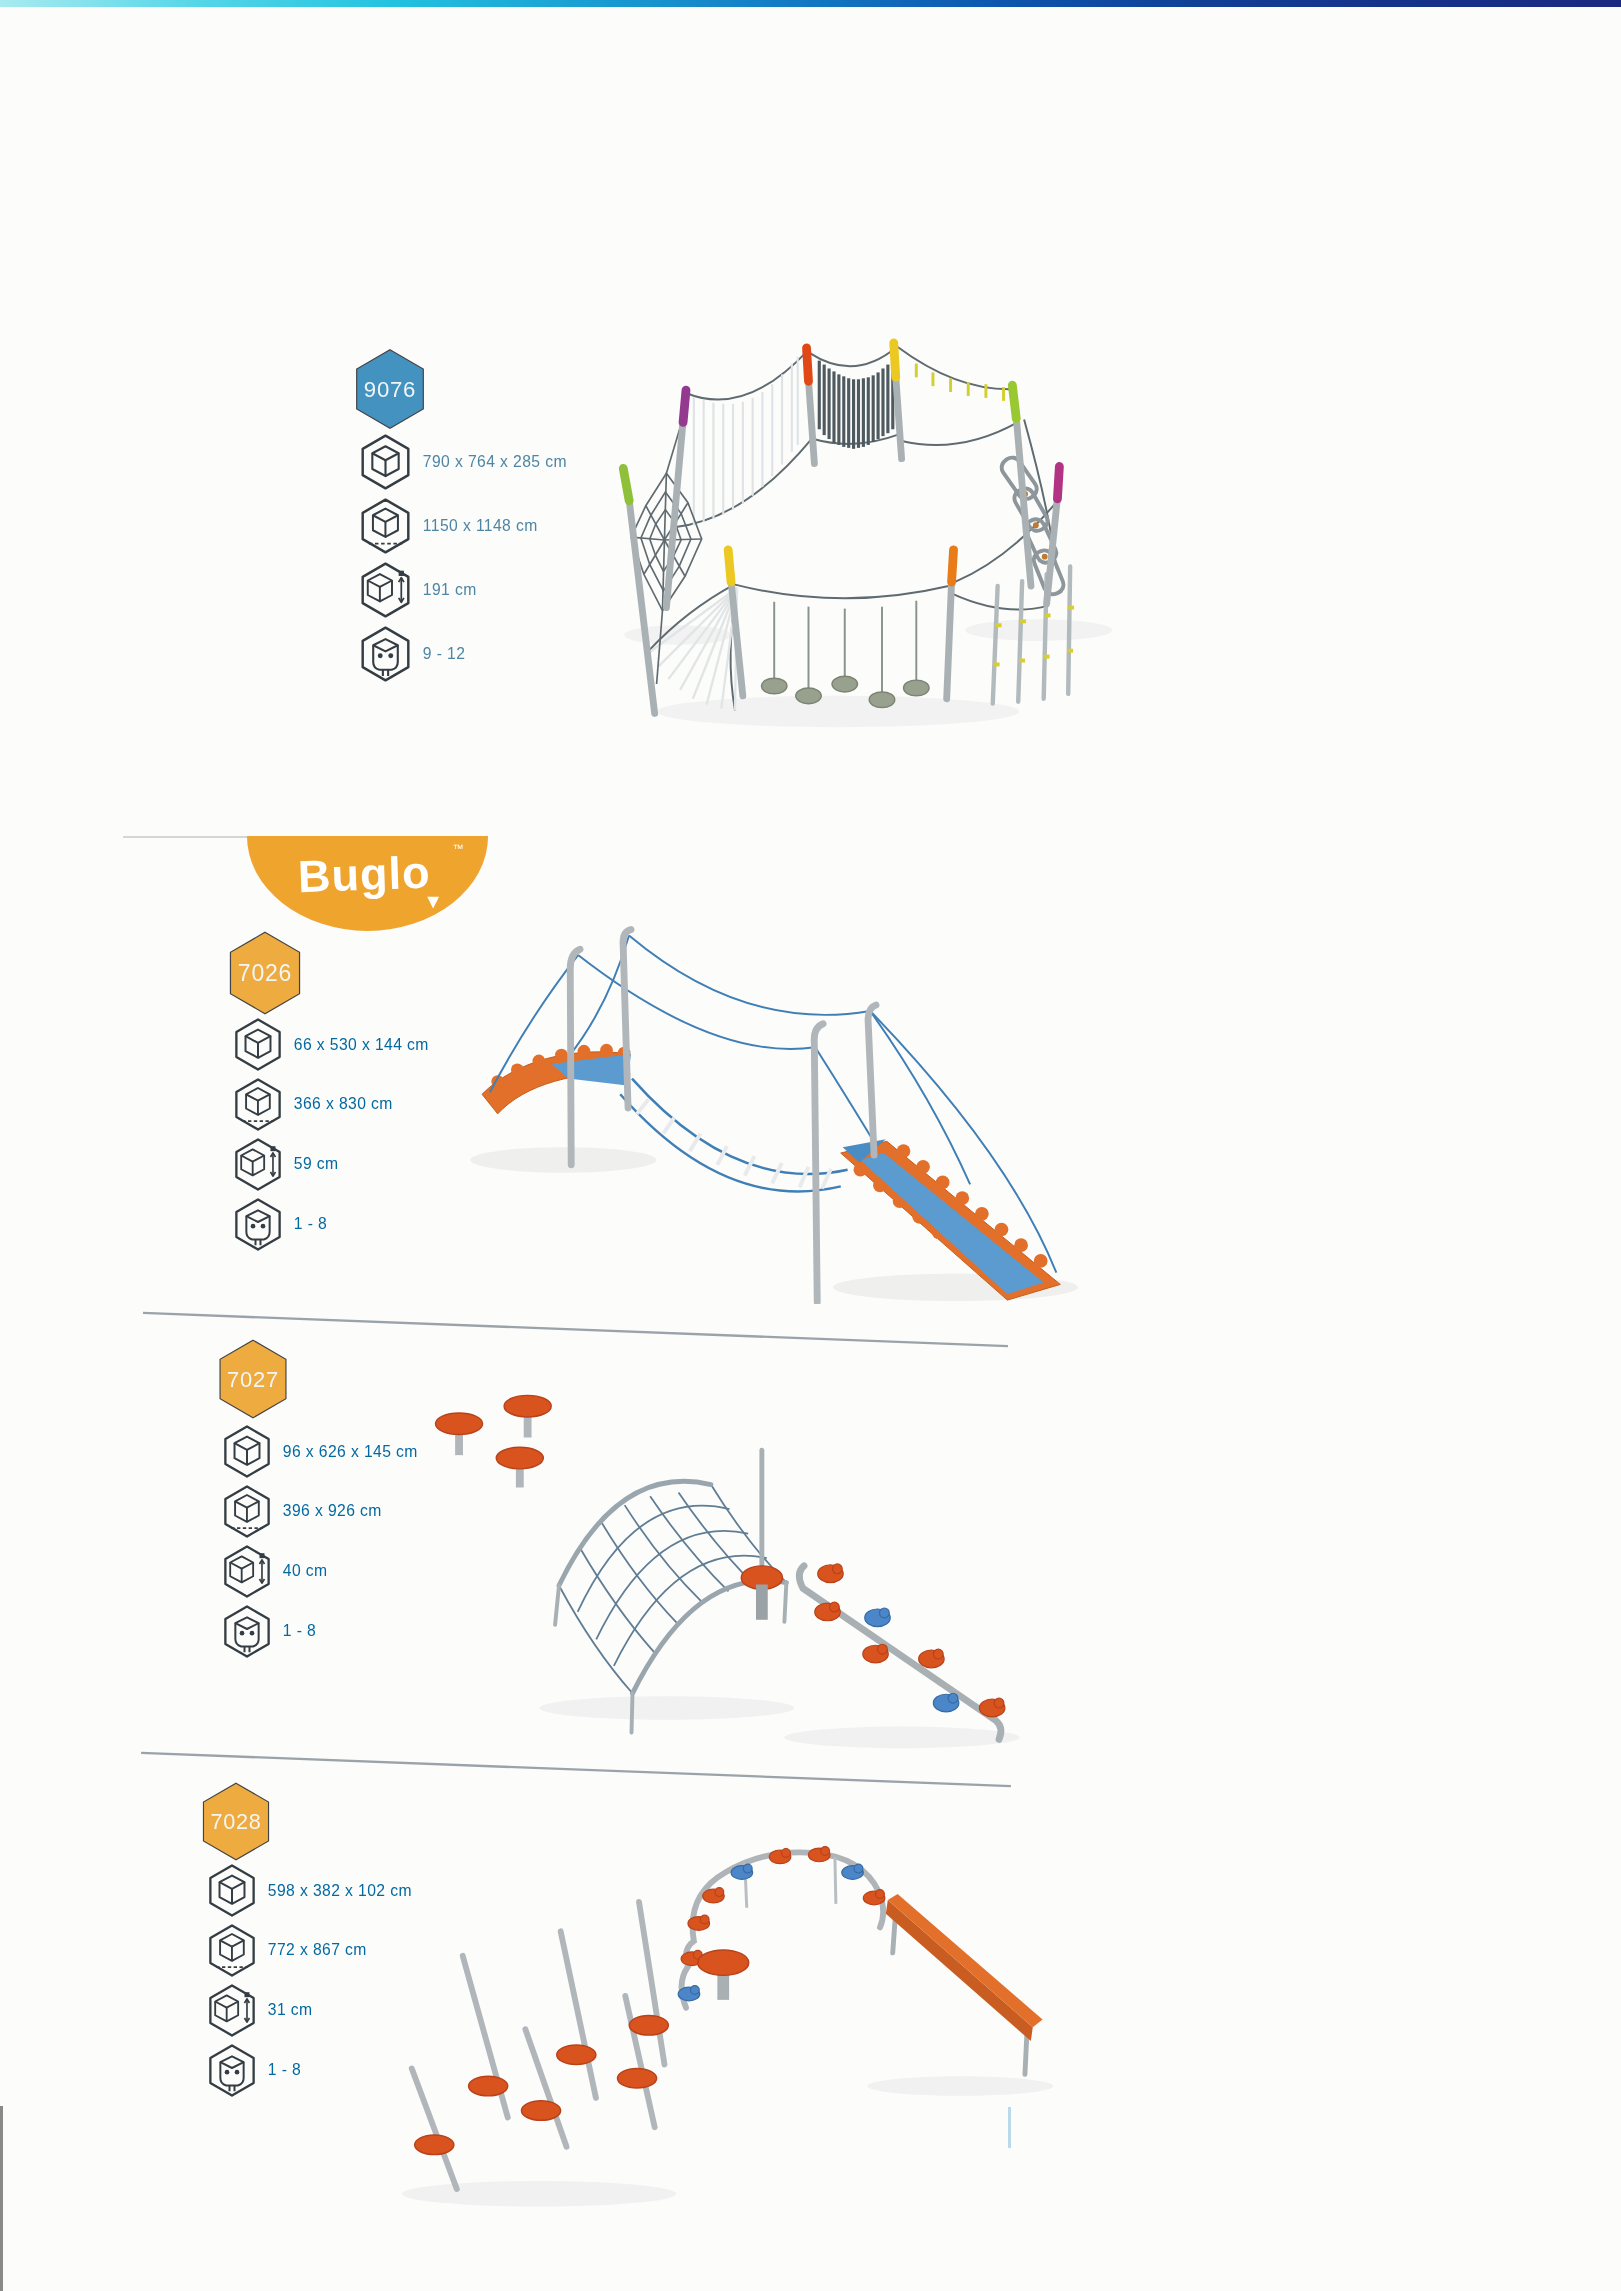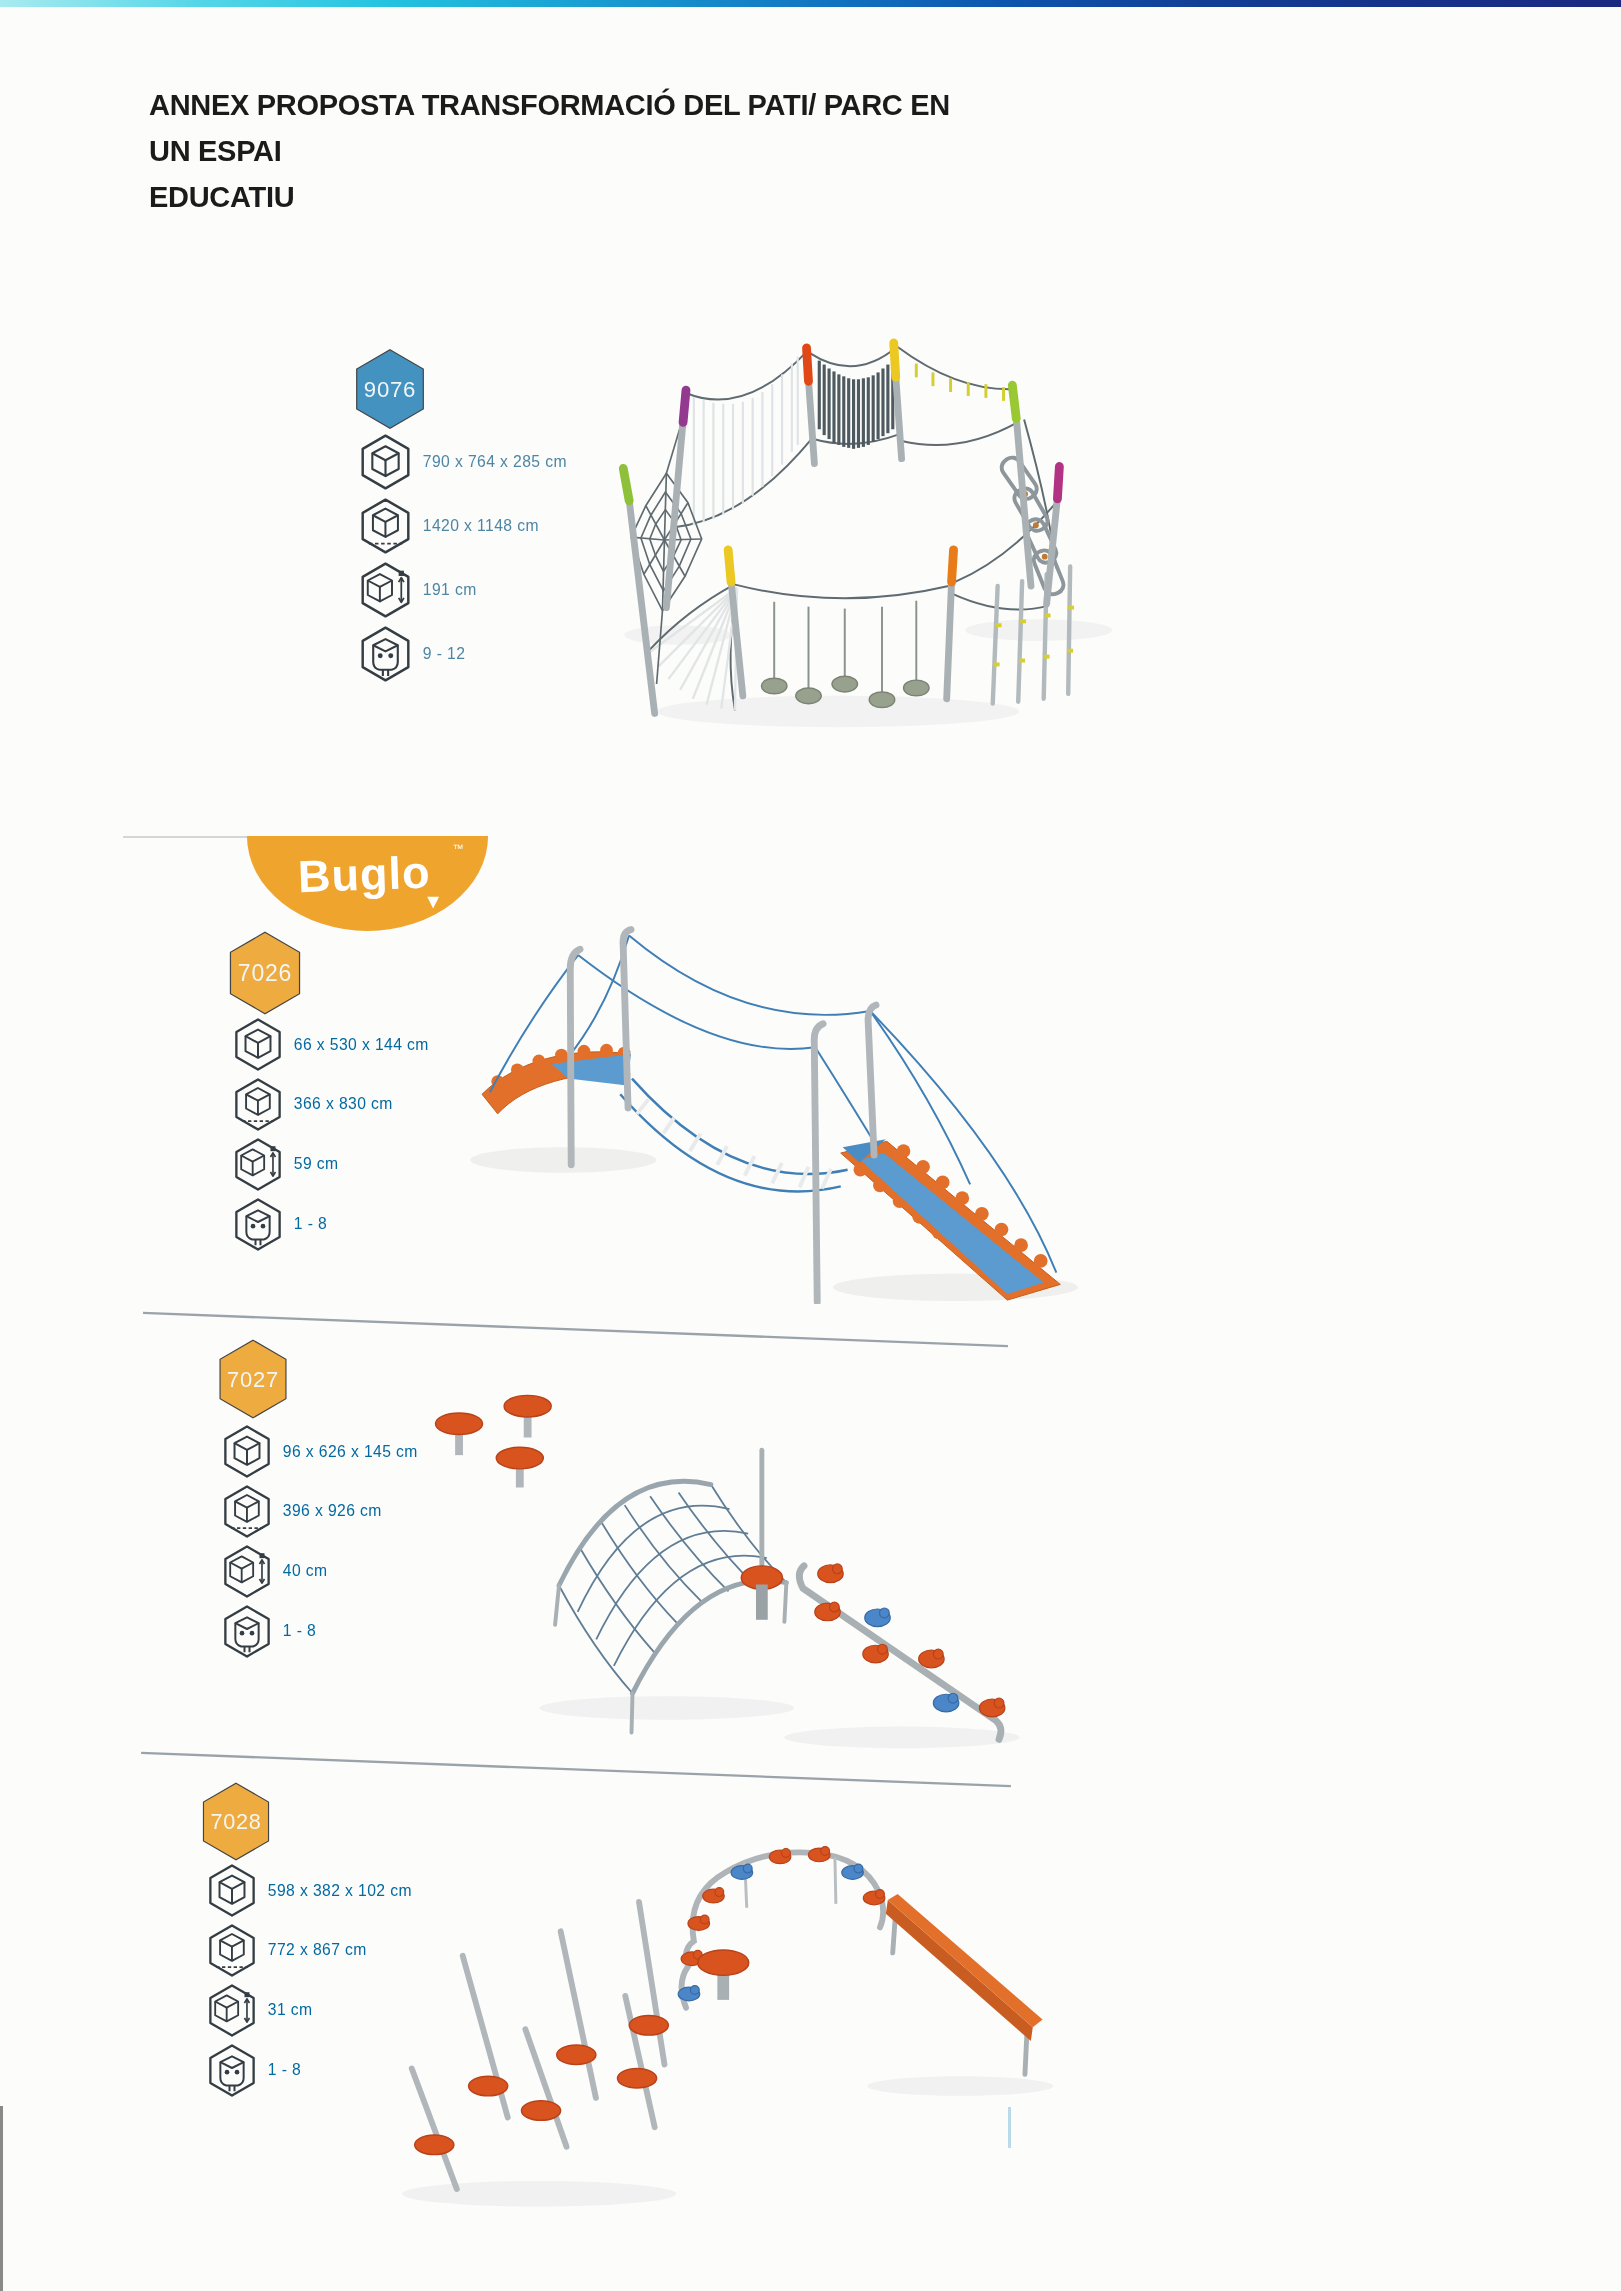--- a/index.html
+++ b/index.html
@@ -76,42 +76,38 @@
     </symbol>
   </defs>
 </svg>
 
 <div class="page">
 
   <div class="scan-strip"></div>
   <div class="left-edge-artifact"></div>
   <div class="blue-streak"></div>
 
-  <div class="title">
-    <div>ANNEX PROPOSTA TRANSFORMACIÓ DEL PATI/ PARC EN UN ESPAI</div>
-    <div>EDUCATIU</div>
-  </div>
 
   <svg class="badge" style="left:353px;top:347px;width:74px;height:84px" viewBox="0 0 100 112">
     <polygon points="50,3 95,29 95,83 50,109 5,83 5,29" stroke="#3d3f40" stroke-width="1.6" opacity="0.97" fill="#3e8fbf"></polygon>
     <text x="50" y="67" text-anchor="middle" class="badge-text">9076</text>
   </svg>
 
   <div class="specs s1" style="left:359px;top:433px">
     <div class="spec-row">
       <svg class="spec-icon" viewBox="0 0 54 59" width="53" height="58">
           <use href="#sym-size"></use>
         </svg>
       <span class="spec-label">790 x 764 x 285 cm</span>
     </div>
     <div class="spec-row">
       <svg class="spec-icon" viewBox="0 0 54 59" width="53" height="58">
           <use href="#sym-area"></use>
         </svg>
-      <span class="spec-label">1420 x 1148 cm</span>
+      <span class="spec-label">1150 x 1148 cm</span>
     </div>
     <div class="spec-row">
       <svg class="spec-icon" viewBox="0 0 54 59" width="53" height="58">
           <use href="#sym-height"></use>
         </svg>
       <span class="spec-label">191 cm</span>
     </div>
     <div class="spec-row">
       <svg class="spec-icon" viewBox="0 0 54 59" width="53" height="58">
           <use href="#sym-age"></use>

